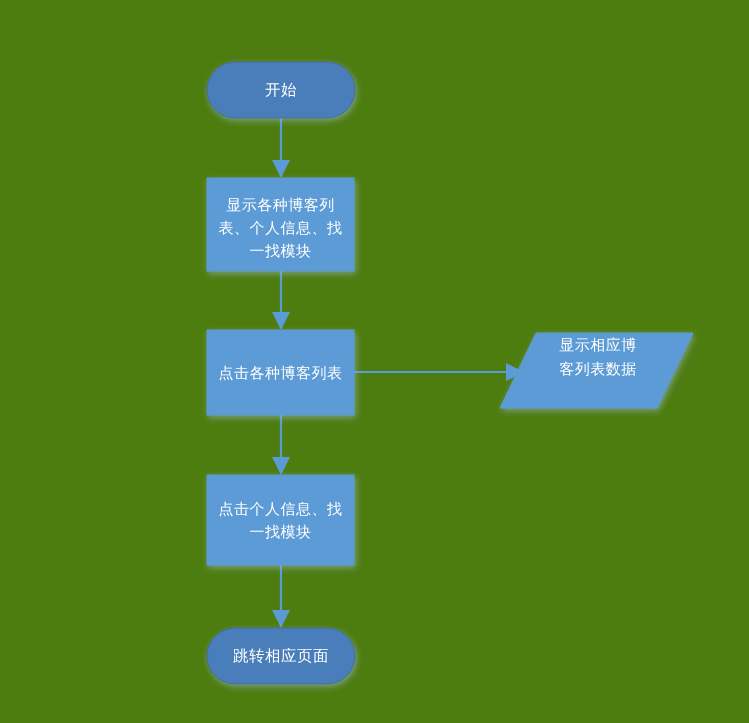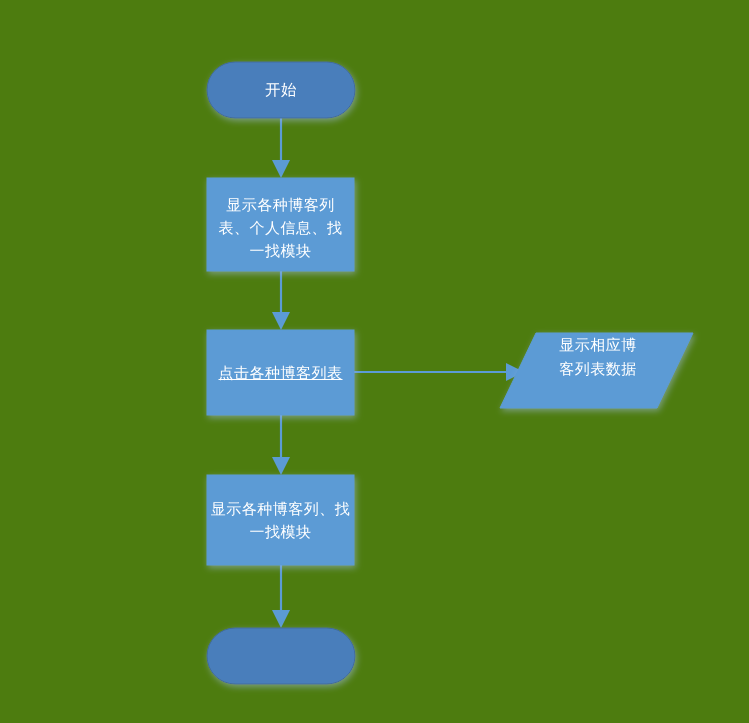--- a/index.html
+++ b/index.html
@@ -94,22 +94,23 @@
 
     <rect x="207" y="628" width="148" height="56" rx="28" ry="28" fill="#4A7EBB" stroke="#3E6A9E" stroke-width="1" filter="url(#shp-shadow)"></rect>
   </svg>
 
   <div class="node-label term-label" style="left:207px; top:62px; width:148px; height:56px;">开始</div>
 
   <div class="node-label" style="left:207px; top:178px; width:147px; height:99px;">显示各种博客列
 表、个人信息、找
 一找模块</div>
 
-  <div class="node-label" style="left:207px; top:330px; width:147px; height:85px;text-decoration:underline;">点击各种博客列表</div>
+  <div class="node-label" style="left:207px; top:330px; width:147px; height:85px;">点击各种博客列表</div>
 
   <div class="node-label" style="left:520px; top:319px; width:156px; height:75px;">显示相应博
 客列表数据</div>
 
-  <div class="node-label" style="left:207px; top:475px; width:147px; height:90px;">显示各种博客列、找
+  <div class="node-label" style="left:207px; top:475px; width:147px; height:90px;">点击个人信息、找
 一找模块</div>
 
+  <div class="node-label term-label" style="left:207px; top:628px; width:148px; height:56px;">跳转相应页面</div>
 
 </div>
 
 </body></html>

